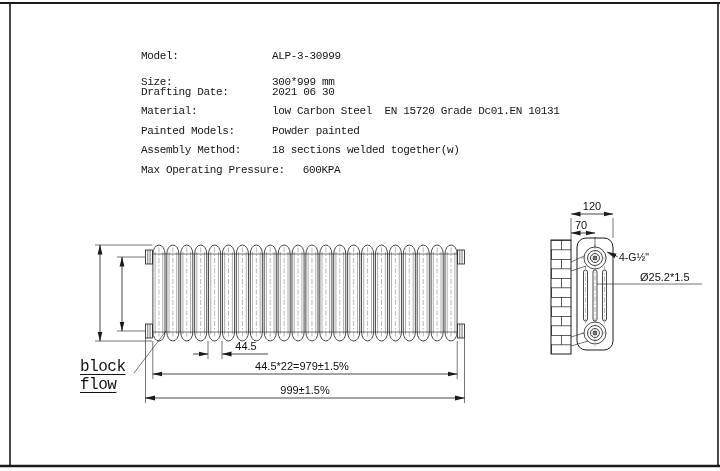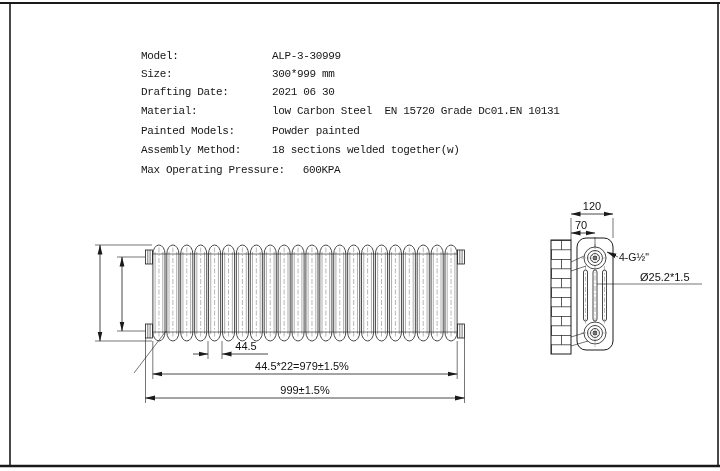--- a/index.html
+++ b/index.html
@@ -27,28 +27,32 @@
              letter-spacing:-0.5px;line-height:18px;color:#111;}
   .blockflow span{text-decoration:underline;text-underline-offset:3px;}
 </style>
 </head>
 <body>
 
 <div class="sheet">
 
   <div>
     <div class="spec-row" style="top:50px"><span class="lab">Model:</span><span class="val">ALP-3-30999</span></div>
-    <div class="spec-row" style="top:68px"><span class="lab">Size:</span><span class="val">300*999 mm</span></div>
+    <div class="spec-row" style="top:76px"><span class="lab">Size:</span><span class="val">300*999 mm</span></div>
     <div class="spec-row" style="top:86px"><span class="lab">Drafting Date:</span><span class="val">2021 06 30</span></div>
     <div class="spec-row" style="top:105px"><span class="lab">Material:</span><span class="val">low Carbon Steel  EN 15720 Grade Dc01.EN 10131</span></div>
     <div class="spec-row" style="top:125px"><span class="lab">Painted Models:</span><span class="val">Powder painted</span></div>
     <div class="spec-row" style="top:144px"><span class="lab">Assembly Method:</span><span class="val">18 sections welded together(w)</span></div>
     <div class="spec-row inline" style="top:164px"><span class="lab">Max Operating Pressure:</span><span class="val">600KPA</span></div>
   </div>
 
+  <div class="blockflow">
+    <span>block</span><br>
+    <span>flow</span>
+  </div>
 
   <svg class="drawing" width="720" height="471" viewBox="0 0 720 471">
     <defs>
       <marker id="arr" viewBox="0 0 10 6" refX="9.5" refY="3" markerWidth="10" markerHeight="6" markerUnits="userSpaceOnUse" orient="auto-start-reverse">
         <path d="M0,0.6 L10,3 L0,5.4 Z" fill="#1a1a1a"></path>
       </marker>
       <pattern id="brick" x="551" y="240" width="21" height="19" patternUnits="userSpaceOnUse">
         <rect width="21" height="19" fill="#ffffff"></rect>
         <line x1="0" y1="0.5" x2="21" y2="0.5" stroke="#1a1a1a" stroke-width="0.7"></line>
         <line x1="0" y1="9.75" x2="21" y2="9.75" stroke="#1a1a1a" stroke-width="0.7"></line>

